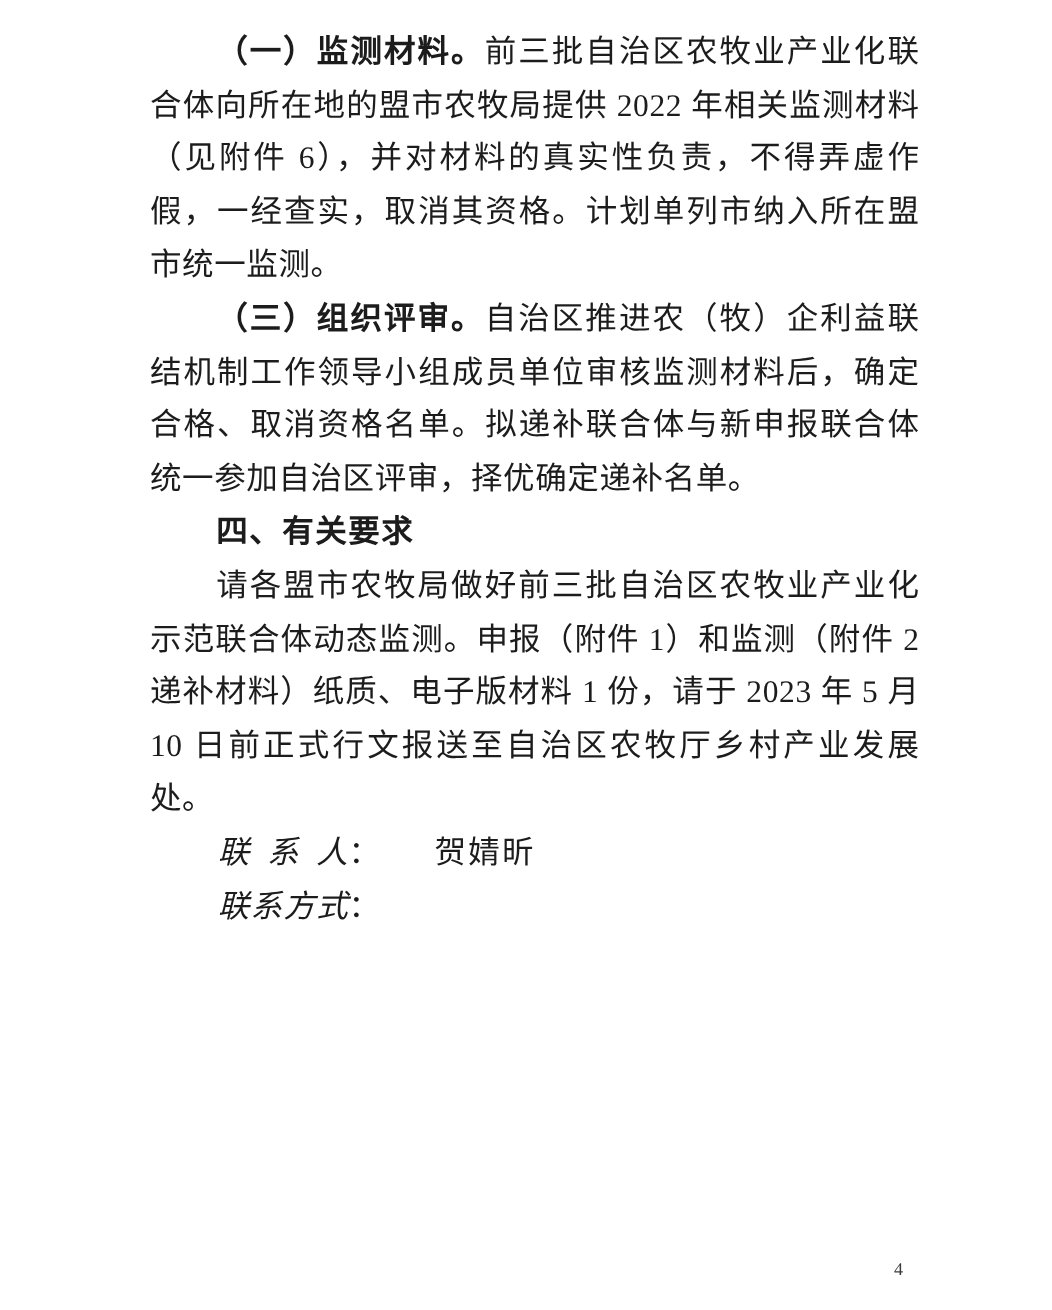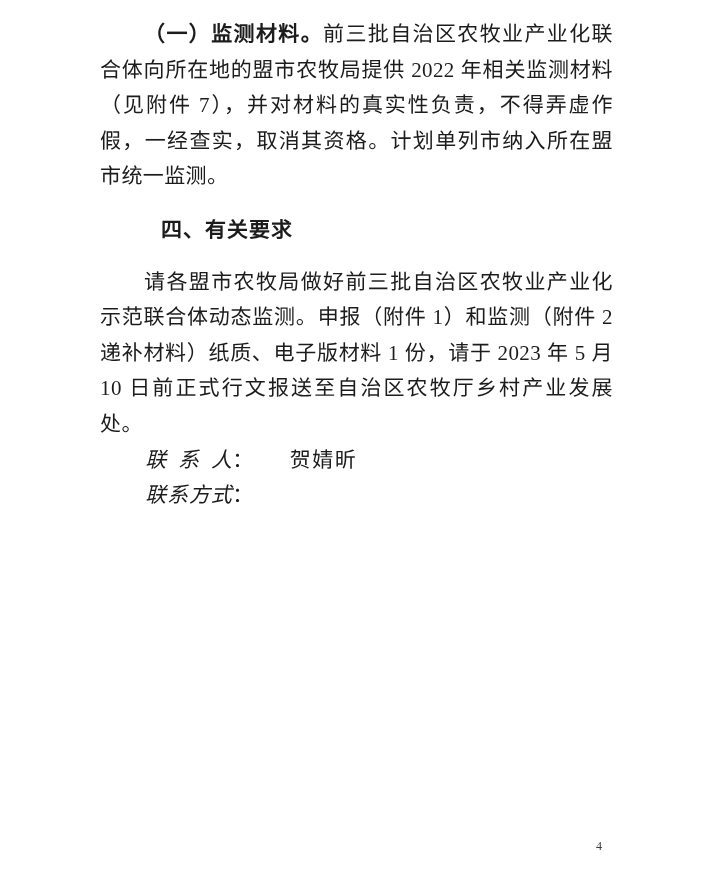--- a/index.html
+++ b/index.html
@@ -30,21 +30,21 @@
   .para {
     margin: 0;
     text-indent: 2.1em;
     text-align: justify;
     text-align-last: left;
   }
   .para-lead {
     font-weight: 700;
   }
   .section-heading {
-    margin: 17px;
+    margin: 0;
     font-size: 21px;
     line-height: 35.6px;
     text-indent: 2.1em;
     font-weight: 700;
     font-family: "Liberation Sans", "DejaVu Sans", sans-serif;
     letter-spacing: 1px;
   }
   .contact-line {
     margin: 0;
     padding-left: 2.15em;
@@ -78,23 +78,24 @@
     color: #3a3a3a;
     font-family: "Liberation Serif", "DejaVu Serif", serif;
   }
 </style>
 </head>
 <body>
 
 <div class="page">
   <div class="content">
 
-    <p class="para"><span class="para-lead">（一）监测材料。</span><span>前三批自治区农牧业产业化联合体向所在地的盟市农牧局提供 2022 年相关监测材料（见附件 7），并对材料的真实性负责，不得弄虚作假，一经查实，取消其资格。计划单列市纳入所在盟市统一监测。</span></p>
+    <p class="para"><span class="para-lead">（一）监测材料。</span><span>前三批自治区农牧业产业化联合体向所在地的盟市农牧局提供 2022 年相关监测材料（见附件 6），并对材料的真实性负责，不得弄虚作假，一经查实，取消其资格。计划单列市纳入所在盟市统一监测。</span></p>
 
 
+    <p class="para"><span class="para-lead">（三）组织评审。</span><span>自治区推进农（牧）企利益联结机制工作领导小组成员单位审核监测材料后，确定合格、取消资格名单。拟递补联合体与新申报联合体统一参加自治区评审，择优确定递补名单。</span></p>
 
     <h2 class="section-heading">四、有关要求</h2>
 
     <p class="para">请各盟市农牧局做好前三批自治区农牧业产业化示范联合体动态监测。申报（附件 1）和监测（附件 2 递补材料）纸质、电子版材料 1 份，请于 2023 年 5 月 10 日前正式行文报送至自治区农牧厅乡村产业发展处。</p>
 
     <p class="contact-line"><span class="contact-label">联系人</span><span class="contact-separator">：</span><span class="contact-value">贺婧昕</span></p>
 
     <p class="contact-line"><span class="contact-label">联系方式</span><span class="contact-separator">：</span></p>
 
   </div>

